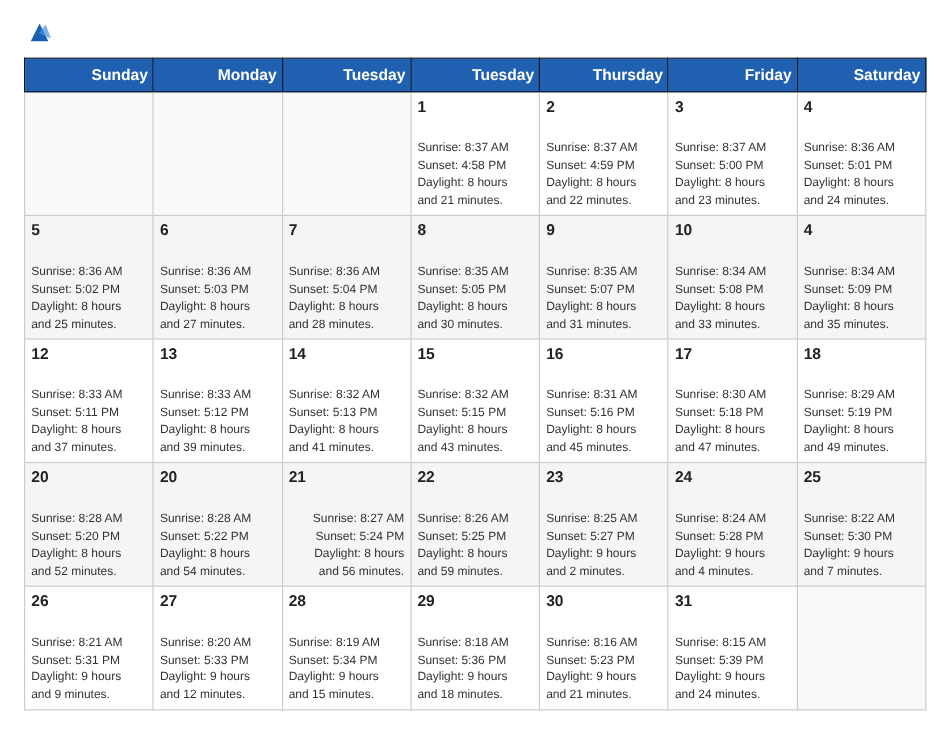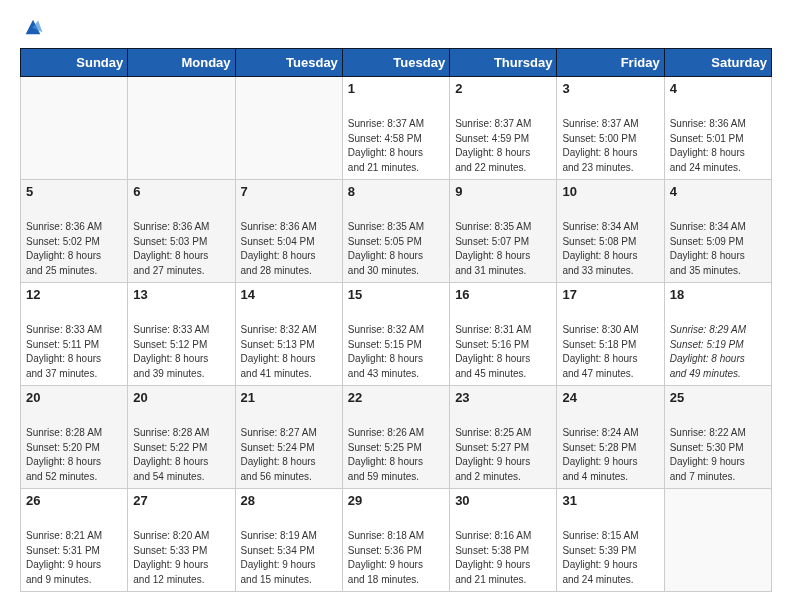--- a/index.html
+++ b/index.html
@@ -250,21 +250,21 @@
         </td>
         <td>
           <span class="day-number">17</span>
           <div class="day-info" style="white-space: pre-line;">Sunrise: 8:30 AM
 Sunset: 5:18 PM
 Daylight: 8 hours
 and 47 minutes.</div>
         </td>
         <td>
           <span class="day-number">18</span>
-          <div class="day-info" style="white-space: pre-line; font-style: italic;">Sunrise: 8:29 AM
+          <div class="day-info" style="white-space: pre-line;">Sunrise: 8:29 AM
 Sunset: 5:19 PM
 Daylight: 8 hours
 and 49 minutes.</div>
         </td>
       </tr>
       <tr>
         <td>
           <span class="day-number">20</span>
           <div class="day-info" style="white-space: pre-line;">Sunrise: 8:28 AM
 Sunset: 5:20 PM
@@ -273,21 +273,21 @@
         </td>
         <td>
           <span class="day-number">20</span>
           <div class="day-info" style="white-space: pre-line;">Sunrise: 8:28 AM
 Sunset: 5:22 PM
 Daylight: 8 hours
 and 54 minutes.</div>
         </td>
         <td>
           <span class="day-number">21</span>
-          <div class="day-info" style="white-space: pre-line;">Sunrise: 8:27 AM
+          <div class="day-info" style="white-space: pre-line; text-align: right;">Sunrise: 8:27 AM
 Sunset: 5:24 PM
 Daylight: 8 hours
 and 56 minutes.</div>
         </td>
         <td>
           <span class="day-number">22</span>
           <div class="day-info" style="white-space: pre-line;">Sunrise: 8:26 AM
 Sunset: 5:25 PM
 Daylight: 8 hours
 and 59 minutes.</div>
@@ -339,21 +339,21 @@
         <td>
           <span class="day-number">29</span>
           <div class="day-info" style="white-space: pre-line;">Sunrise: 8:18 AM
 Sunset: 5:36 PM
 Daylight: 9 hours
 and 18 minutes.</div>
         </td>
         <td>
           <span class="day-number">30</span>
           <div class="day-info" style="white-space: pre-line;">Sunrise: 8:16 AM
-Sunset: 5:38 PM
+Sunset: 5:23 PM
 Daylight: 9 hours
 and 21 minutes.</div>
         </td>
         <td>
           <span class="day-number">31</span>
           <div class="day-info" style="white-space: pre-line;">Sunrise: 8:15 AM
 Sunset: 5:39 PM
 Daylight: 9 hours
 and 24 minutes.</div>
         </td>

